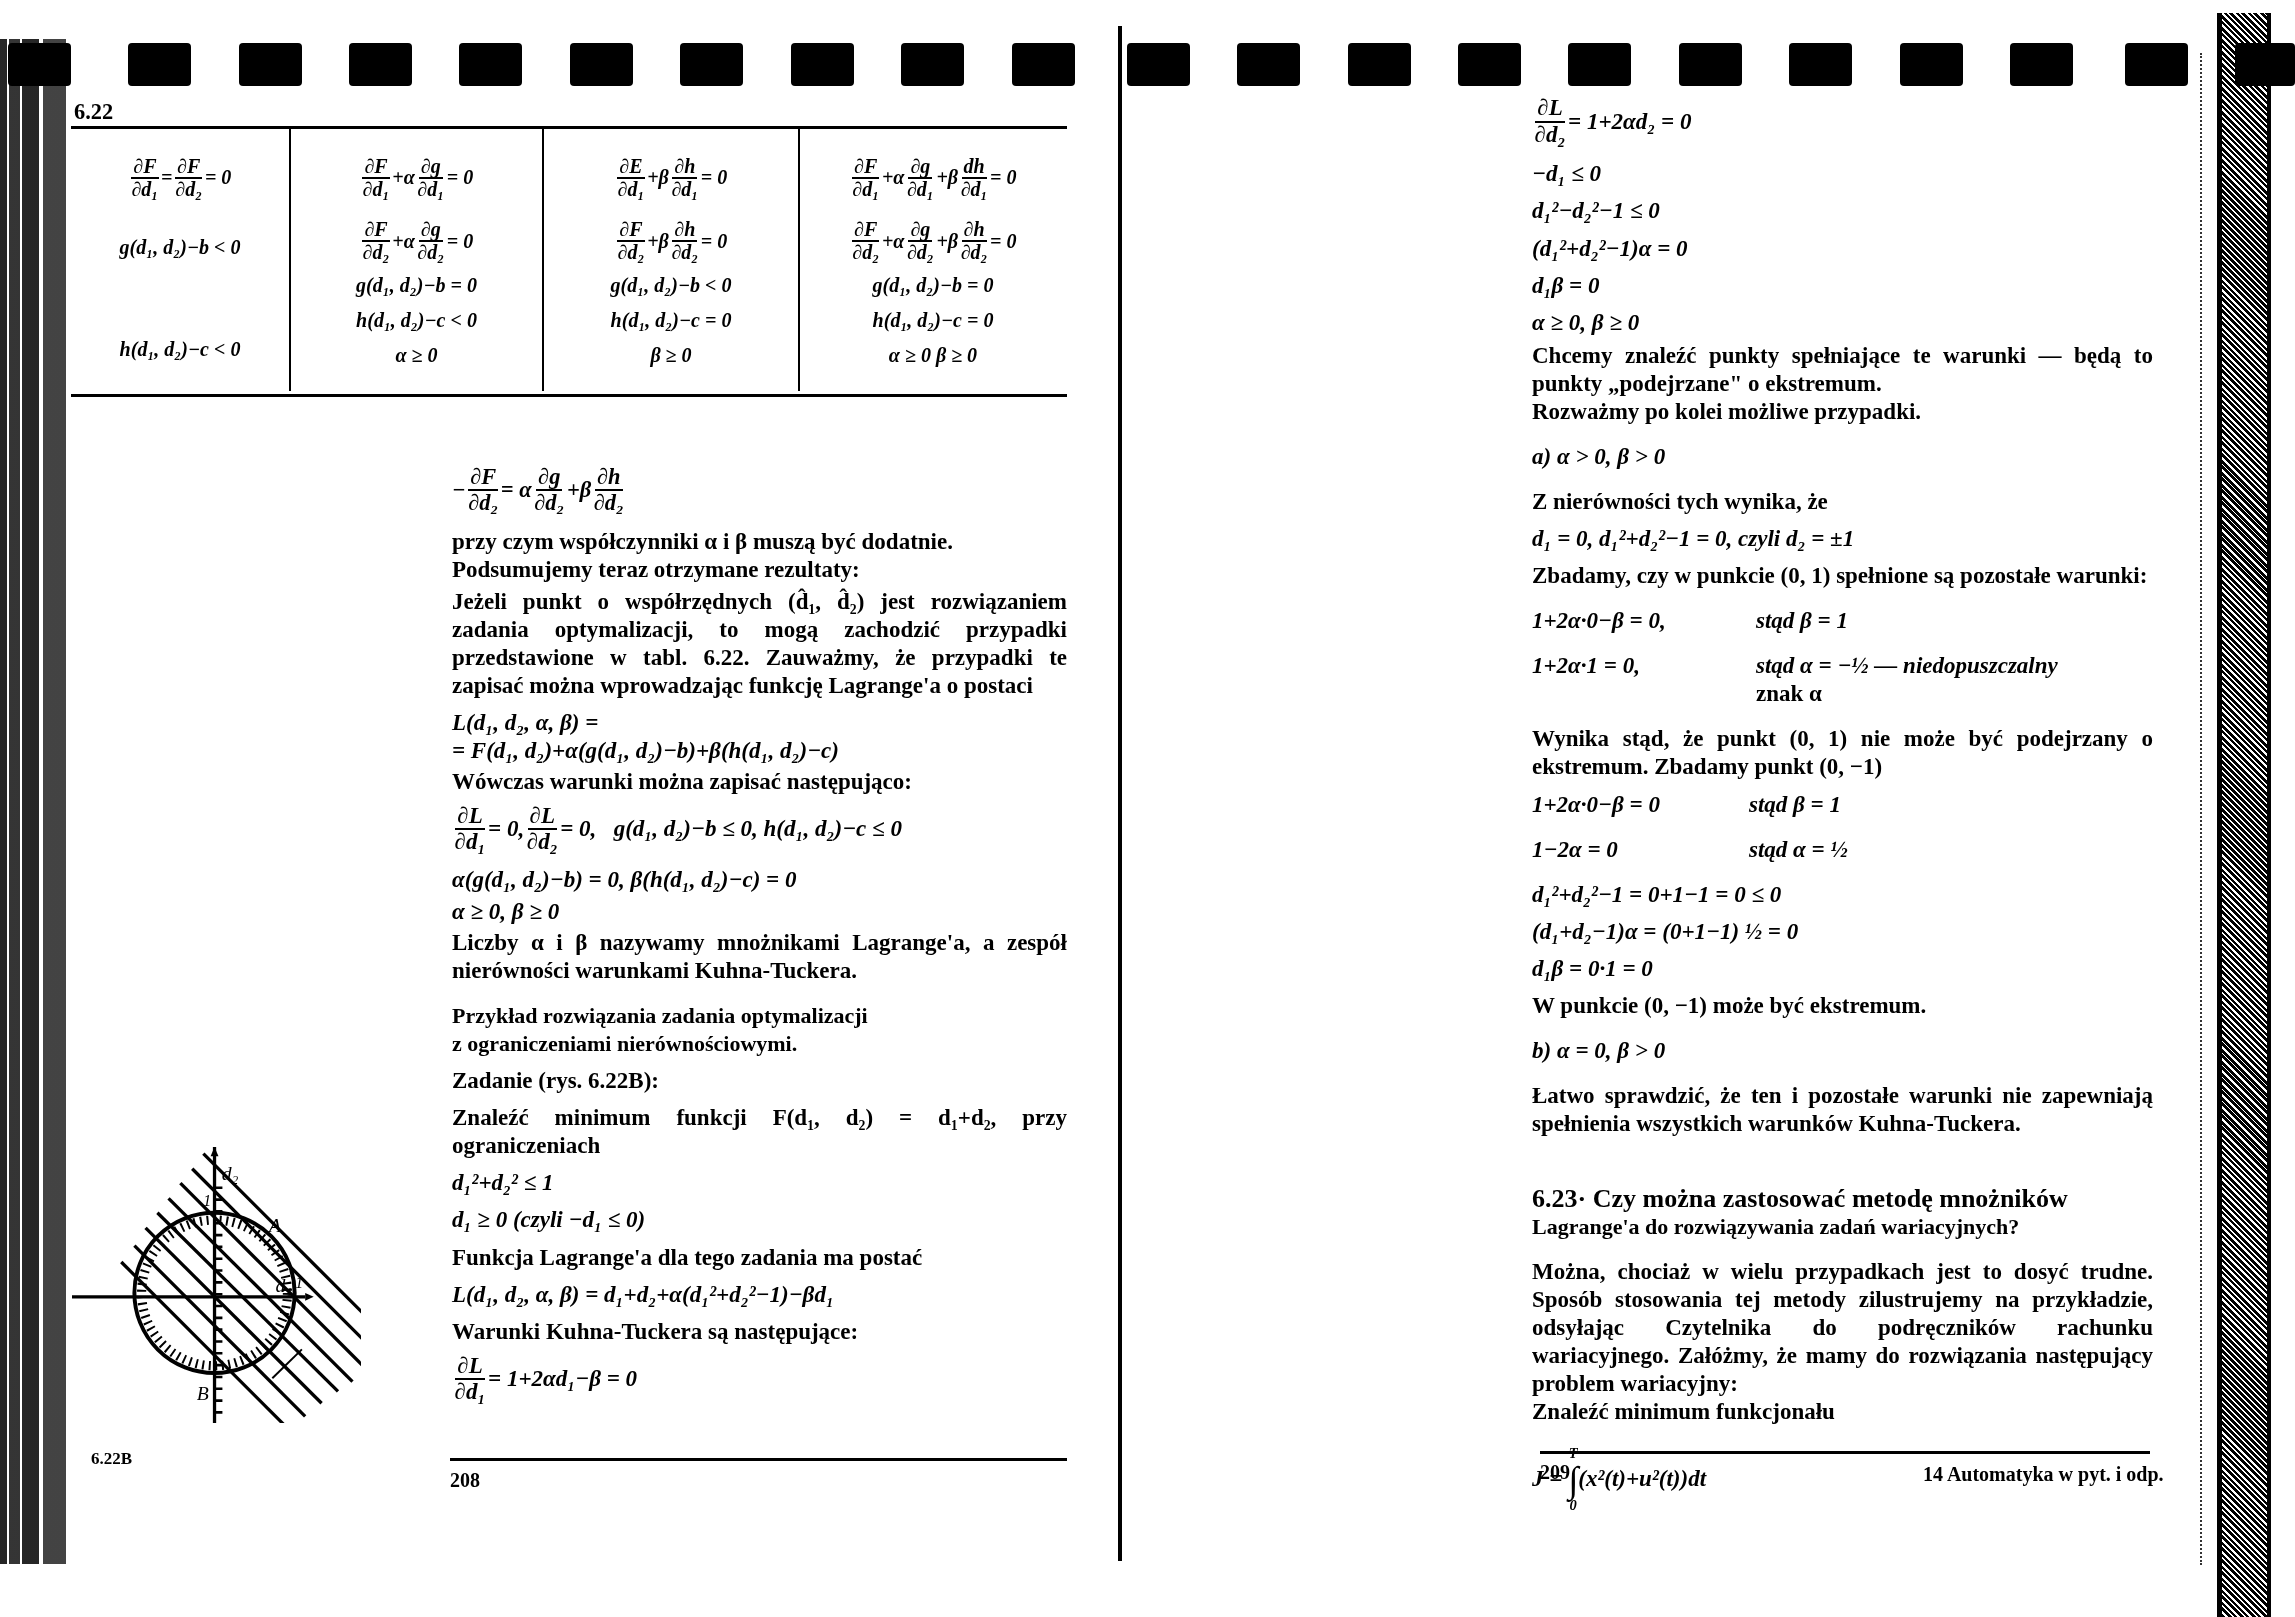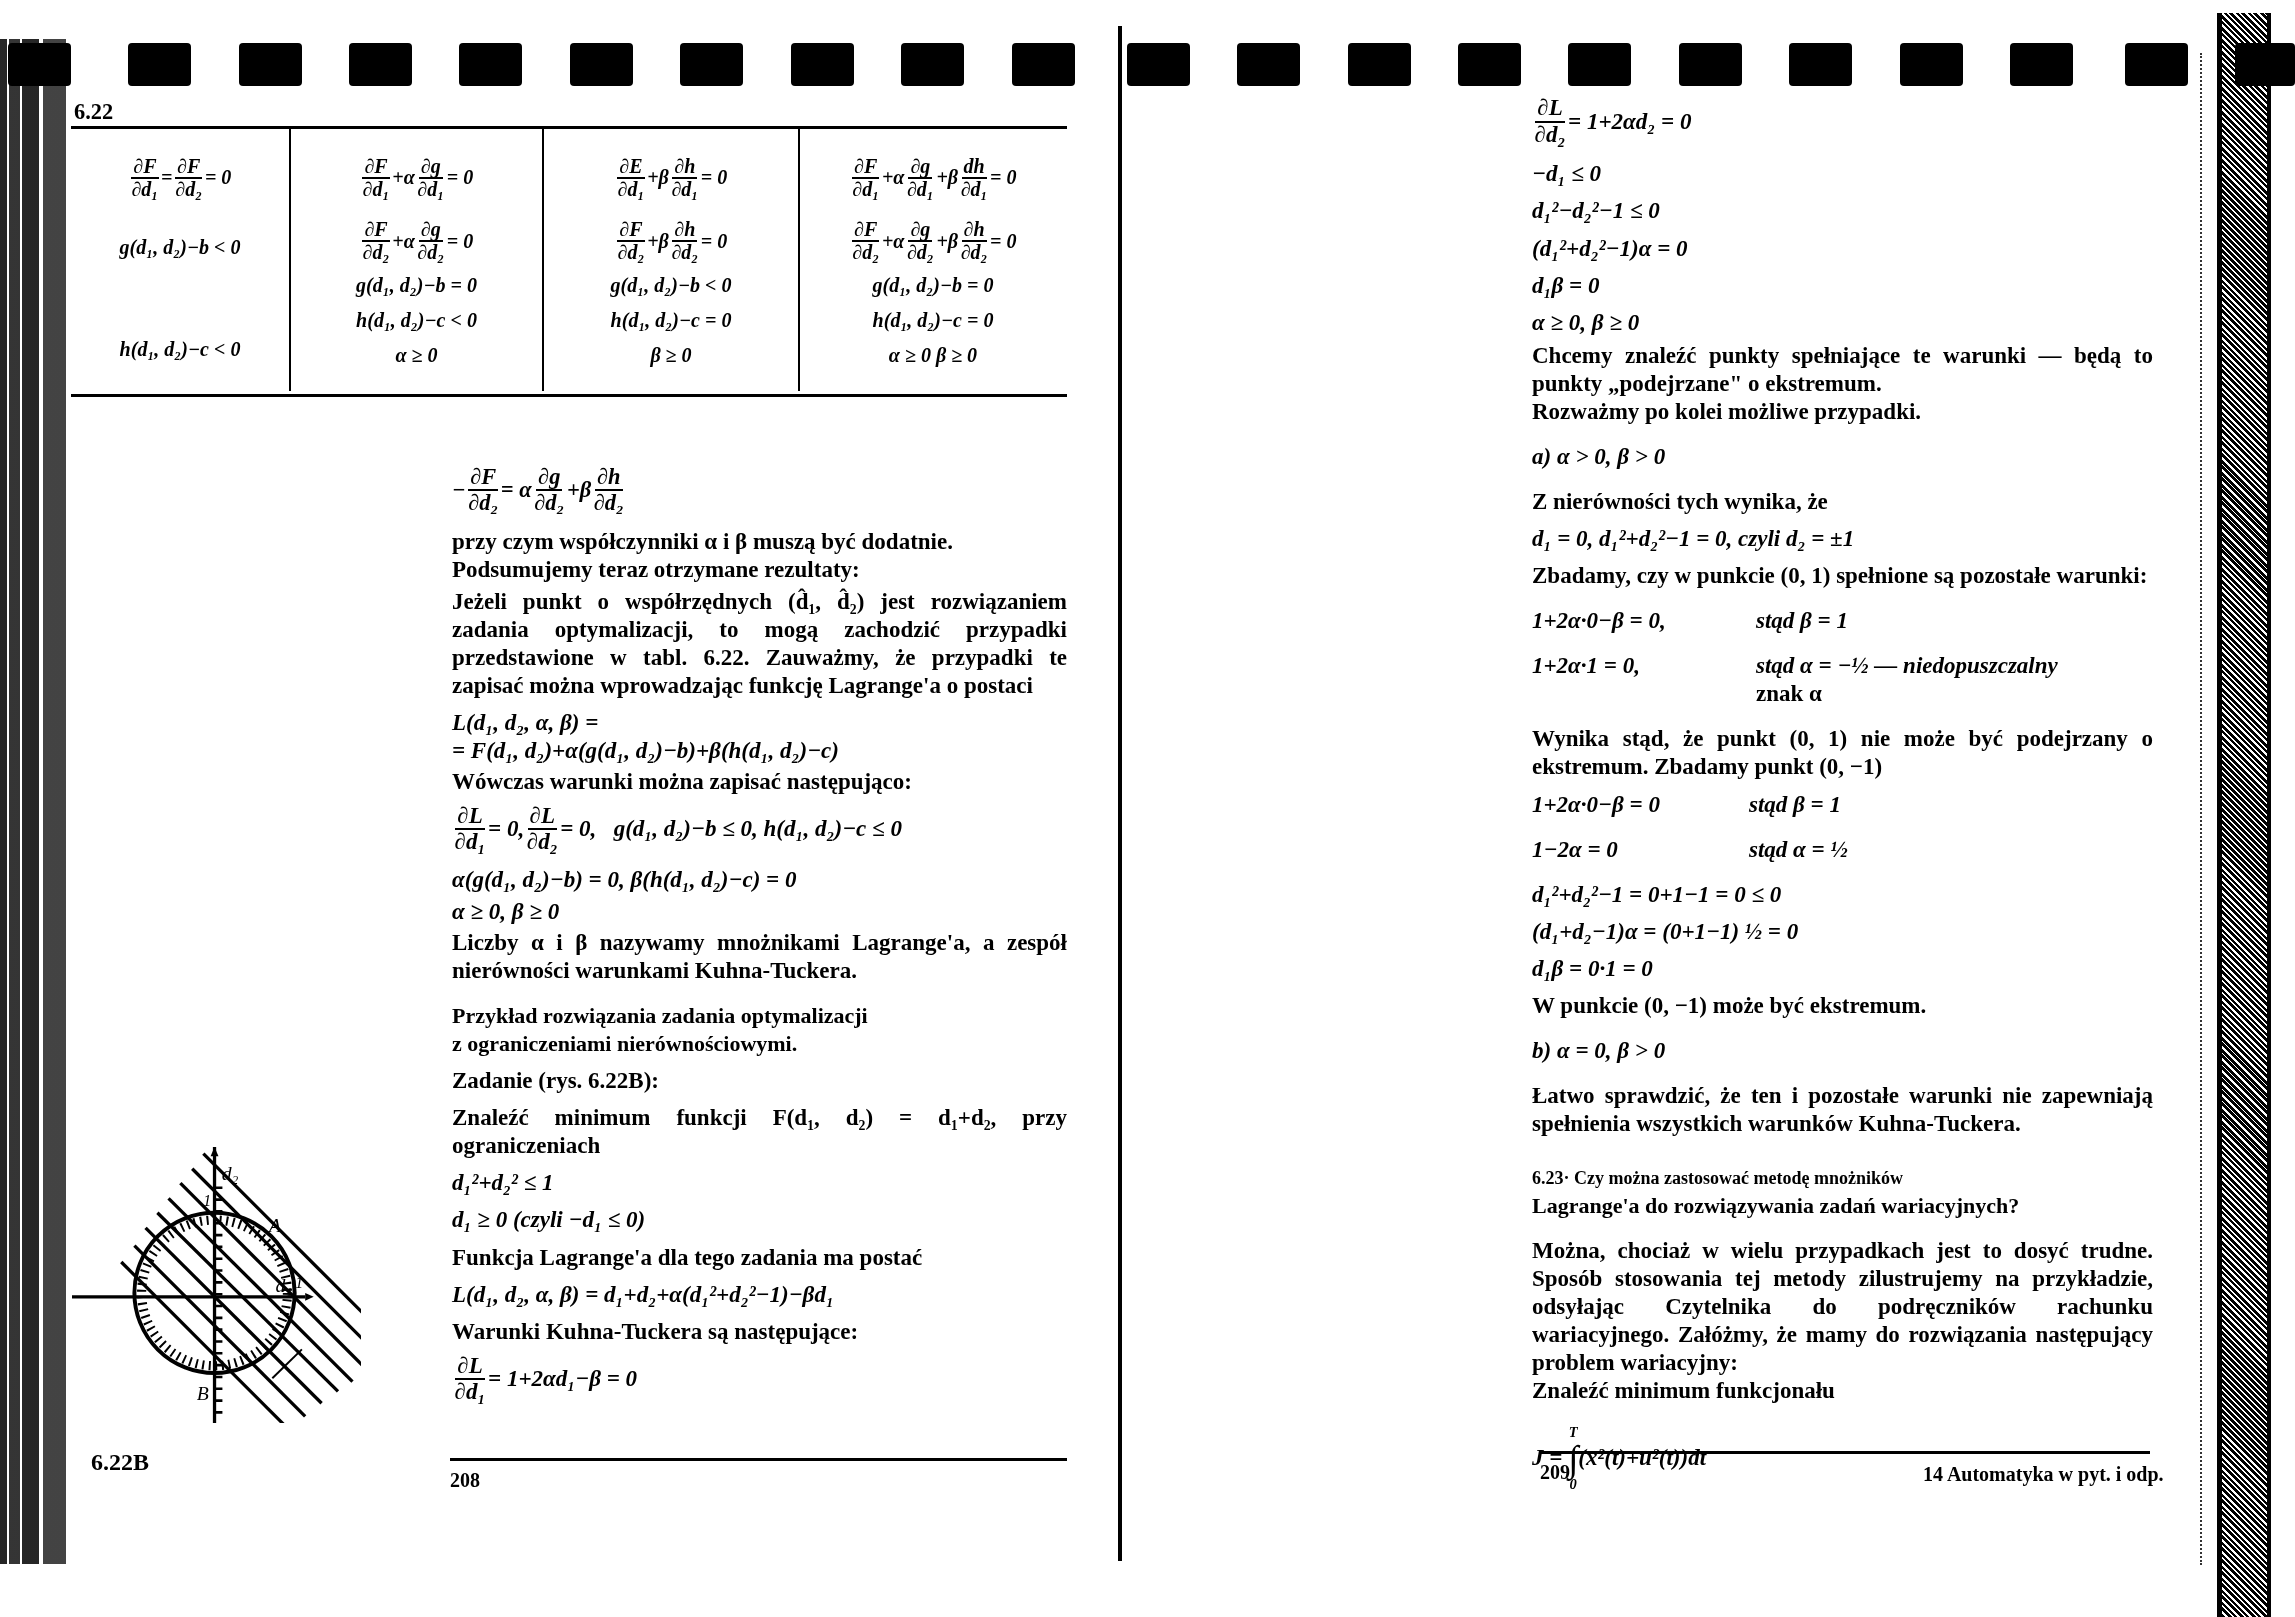--- a/index.html
+++ b/index.html
@@ -283,21 +283,21 @@
     <polygon points="211,14 217,0 223,14" fill="#000"></polygon>
 
     <line x1="350" y1="308" x2="305" y2="352" stroke="#000" stroke-width="3"></line>
     <text x="228" y="50" font-family="Liberation Serif, serif" font-style="italic" font-size="30">d₂</text>
     <text x="310" y="220" font-family="Liberation Serif, serif" font-style="italic" font-size="30">d₁</text>
     <text x="300" y="130" font-family="Liberation Serif, serif" font-style="italic" font-size="30">A</text>
     <text x="190" y="385" font-family="Liberation Serif, serif" font-style="italic" font-size="30">B</text>
     <text x="340" y="215" font-family="Liberation Serif, serif" font-style="italic" font-size="24">1</text>
     <text x="200" y="90" font-family="Liberation Serif, serif" font-style="italic" font-size="24">1</text>
   </svg>
-  <div class="lbl" style="left:91px;top:1449px;font-size:24px;">6.22B</div>
+  <div class="lbl" style="left:91px;top:1449px;font-size:17px;">6.22B</div>
 </div>
 
 <div>
   <div class="col" style="left:1532px;top:92px;width:621px;">
     <div class="eqrow math" style="height:59px;">
       <span class="frac">
           <span class="n">∂L</span>
           <span class="d">∂d₂</span>
         </span>
       <span>= 1+2αd₂ = 0</span>
@@ -354,21 +354,21 @@
     <div class="gap-s"></div>
     <p class="math">d₁β = 0·1 = 0</p>
     <div class="gap-s"></div>
     <p>W punkcie (0, −1) może być ekstremum.</p>
     <div class="gap-m"></div>
     <p class="math">b) α = 0,     β &gt; 0</p>
     <div class="gap-m"></div>
     <p class="justify">Łatwo sprawdzić, że ten i pozostałe warunki nie zapewniają spełnienia wszystkich warunków Kuhna-Tuckera.</p>
     <div class="gap-m"></div>
     <div class="gap-s"></div>
-    <p style="font-size:18px;">
+    <p style="font-size:26px;margin-top:21px;">
       <span>6.23·</span>
       <span>Czy można zastosować metodę mnożników</span>
     </p>
     <p style="font-size:22px;">Lagrange'a do rozwiązywania zadań wariacyjnych?</p>
     <div class="gap-m"></div>
     <p class="justify">Można, chociaż w wielu przypadkach jest to dosyć trudne. Sposób stosowania tej metody zilustrujemy na przykładzie, odsyłając Czytelnika do podręczników rachunku wariacyjnego. Załóżmy, że mamy do rozwiązania następujący problem wariacyjny:</p>
     <p>Znaleźć minimum funkcjonału</p>
     <div class="gap-m"></div>
     <div class="eqrow math" style="height:72px;">
       <span>J =</span>&nbsp;

